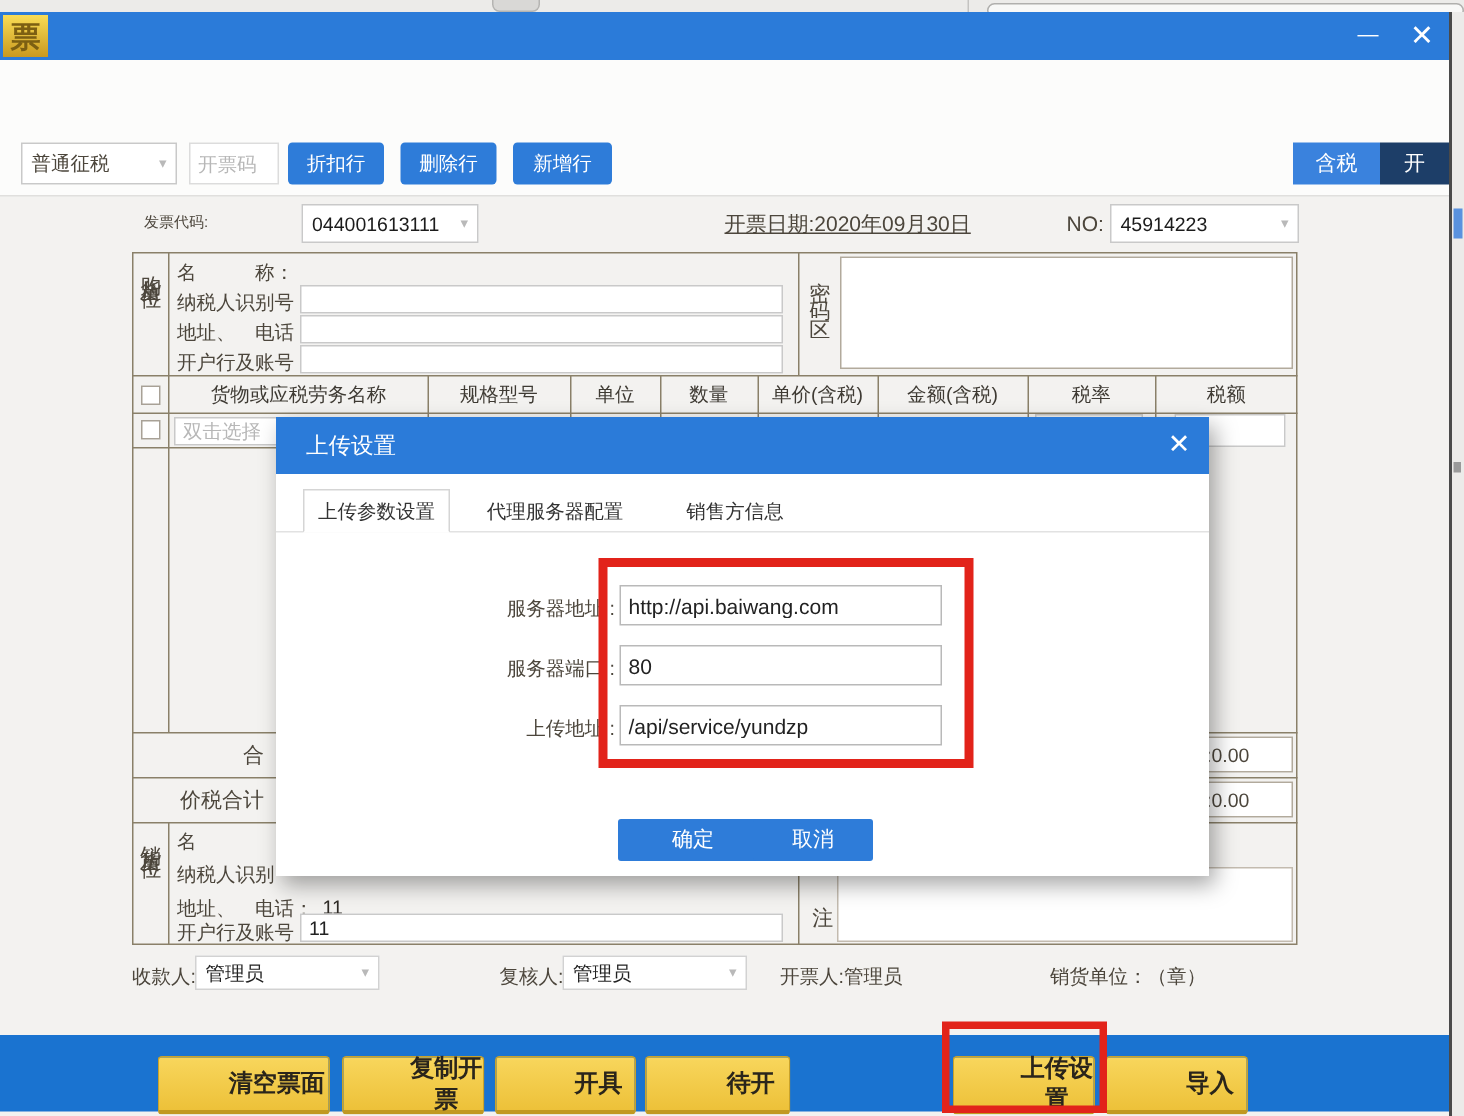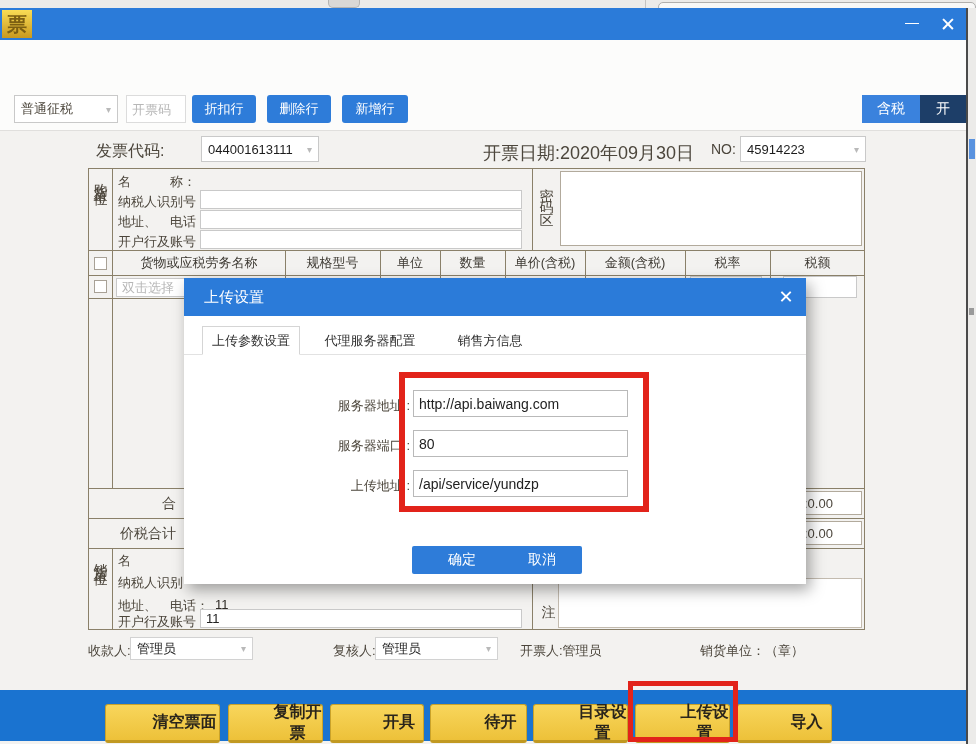--- a/index.html
+++ b/index.html
@@ -59,26 +59,26 @@
     <span style="color:#4c463c;">普通征税</span>
     <span class="chev">▾</span>
   </div>
   <input class="input" style="left: 126px; top: 95px; width: 60px; height: 28px; border-color: rgb(220, 220, 220);" placeholder="开票码">
   <button class="btn-blue" style="left:192px;top:95px;width:64px;height:28px;">折扣行</button>
   <button class="btn-blue" style="left:267px;top:95px;width:64px;height:28px;">删除行</button>
   <button class="btn-blue" style="left:342px;top:95px;width:66px;height:28px;">新增行</button>
   <button class="btn-blue" style="left:862px;top:95px;width:58px;height:28px;border-radius:0;background:#3a82dd;font-size:14px;">含税</button>
   <button class="btn-blue" style="left:920px;top:95px;width:46px;height:28px;border-radius:0;background:#1d3e68;font-size:14px;">开</button>
 
-  <div class="lbl" style="left:96px;top:141px;font-size:16px;">发票代码:</div>
+  <div class="lbl" style="left:96px;top:141px;font-size:10px;">发票代码:</div>
   <div class="select" style="left:163px;top:136px;width:118px;height:26px;margin-left:38px;">
     <span style="color:#1c1c1c;">044001613111</span>
     <span class="chev">▾</span>
   </div>
-  <div class="lbl" style="left:483px;top:141px;font-size:18px;">开票日期:2020年09月30日</div>
+  <div class="lbl" style="left:483px;top:141px;font-size:14px;text-decoration:underline;">开票日期:2020年09月30日</div>
   <div class="lbl" style="left:711px;top:141px;font-size:14px;">NO:</div>
   <div class="select" style="left:740px;top:136px;width:126px;height:26px;">
     <span style="color:#1c1c1c;">45914223</span>
     <span class="chev">▾</span>
   </div>
 
   <div class="abs" style="left:88px;top:168px;width:777px;height:462px;border:1px solid #8a8069;"></div>
   <div class="ln" style="left:112px;top:168px;width:1px;height:320px;"></div>
   <div class="ln" style="left:88px;top:250px;width:777px;height:1px;"></div>
   <div class="ln" style="left:88px;top:275px;width:777px;height:1px;"></div>
@@ -151,21 +151,20 @@
     <span class="chev">▾</span>
   </div>
   <div class="lbl" style="left:520px;top:642px;">开票人:管理员</div>
   <div class="lbl" style="left:700px;top:642px;">销货单位：（章）</div>
 
   <div class="abs" style="left:0;top:690px;width:968px;height:51px;background:#1a73d0;"></div>
   <button class="ybtn" style="left:105px;width:115px;">清空票面</button>
   <button class="ybtn" style="left:228px;width:95px;">复制开票</button>
   <button class="ybtn" style="left:330px;width:94px;">开具</button>
   <button class="ybtn" style="left:430px;width:97px;">待开</button>
-  <button class="ybtn" style="left:533px;width:95px;">目录设置</button>
   <button class="ybtn" style="left:635px;width:95px;">上传设置</button>
   <button class="ybtn" style="left:737px;width:95px;">导入</button>
 
   <div class="dlg">
     <div class="abs" style="left:0;top:0;width:622px;height:38px;background:#2b7bd9;"></div>
     <div class="abs" style="left:20px;top:10px;color:#fff;font-size:15px;">上传设置</div>
     <div class="abs" style="left:590px;top:8px;width:24px;height:24px;color:#fff;font-size:18px;text-align:center;cursor:pointer;">✕</div>
 
     <div class="tab" style="left:18px;width:98px;background:#fff;border:1px solid #d5d5d5;border-bottom:1px solid #fff;z-index:2;">上传参数设置</div>
     <div class="tab" style="left:126px;width:120px;">代理服务器配置</div>

